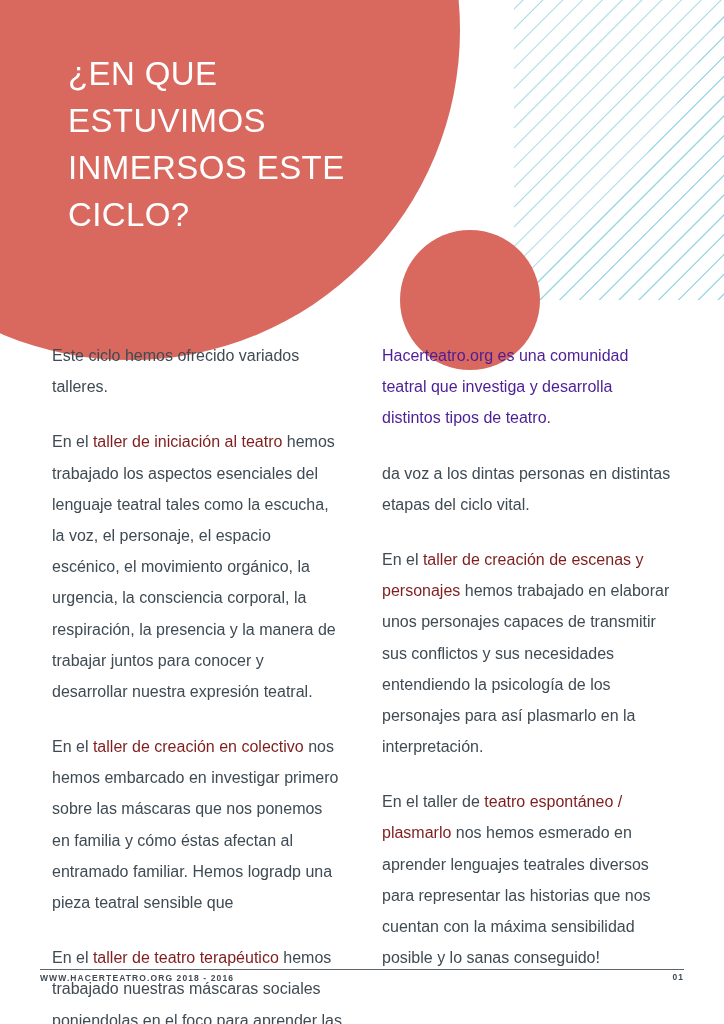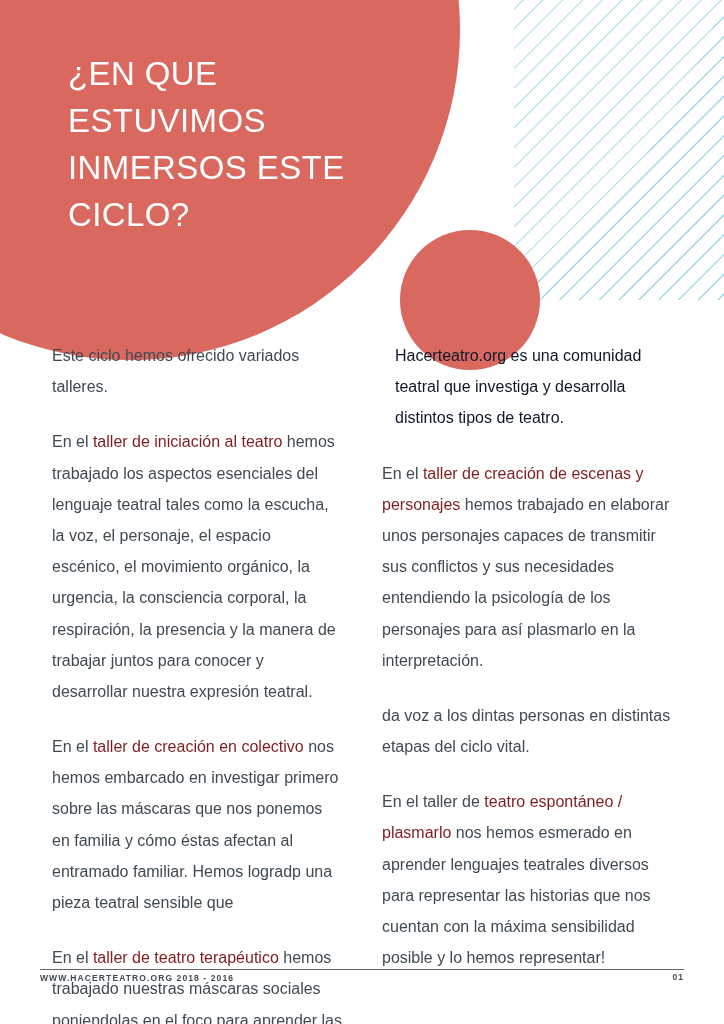--- a/index.html
+++ b/index.html
@@ -154,24 +154,24 @@
   <h1 class="header-title">¿EN QUE ESTUVIMOS INMERSOS ESTE CICLO?</h1>
 
   <div class="columns">
     <div class="col">
         <p><span>Este ciclo hemos ofrecido variados talleres.</span></p>
         <p><span>En el </span><span class="hl">taller de iniciación al teatro</span><span> hemos trabajado los aspectos esenciales del lenguaje teatral tales como la escucha, la voz, el personaje, el espacio escénico, el movimiento orgánico, la urgencia, la consciencia corporal, la respiración, la presencia y la manera de trabajar juntos para conocer y desarrollar nuestra expresión teatral.</span></p>
         <p><span>En el </span><span class="hl">taller de creación en colectivo</span><span> nos hemos embarcado en investigar primero sobre las máscaras que nos ponemos en familia y cómo éstas afectan al entramado familiar. Hemos logradp una pieza teatral sensible que</span></p>
         <p><span>En el </span><span class="hl">taller de teatro terapéutico</span><span> hemos trabajado nuestras máscaras sociales poniendolas en el foco para aprender las dinámicas funcionales. Hemos trabajado con nuestras emociones, pensamientos y creencias para conocernos mejor y desarrollar pautas de comunicación más sanas con nosotros y los demás.</span></p>
       </div>
     <div class="col">
-        <p class="lead" style="color: #0f172a; margin-left: 13px;">Hacerteatro.org es una comunidad teatral que investiga y desarrolla distintos tipos de teatro.</p>
+        <p class="lead" style="color: #4c1d95;">Hacerteatro.org es una comunidad teatral que investiga y desarrolla distintos tipos de teatro.</p>
+        <p><span>da voz a los dintas personas en distintas etapas del ciclo vital.</span></p>
         <p><span>En el </span><span class="hl">taller de creación de escenas y personajes</span><span> hemos trabajado en elaborar unos personajes capaces de transmitir sus conflictos y sus necesidades entendiendo la psicología de los personajes para así plasmarlo en la interpretación.</span></p>
-        <p><span>da voz a los dintas personas en distintas etapas del ciclo vital.</span></p>
-        <p><span>En el taller de </span><span class="hl">teatro espontáneo / plasmarlo</span><span> nos hemos esmerado en aprender lenguajes teatrales diversos para representar las historias que nos cuentan con la máxima sensibilidad posible y lo hemos representar!</span></p>
+        <p><span>En el taller de </span><span class="hl">teatro espontáneo / plasmarlo</span><span> nos hemos esmerado en aprender lenguajes teatrales diversos para representar las historias que nos cuentan con la máxima sensibilidad posible y lo sanas conseguido!</span></p>
       </div>
   </div>
 
   <div class="footer-rule"></div>
   <div class="footer">
     <span class="site">WWW.HACERTEATRO.ORG 2018 - 2016</span>
     <span class="page-no">01</span>
   </div>
 
 </div>

